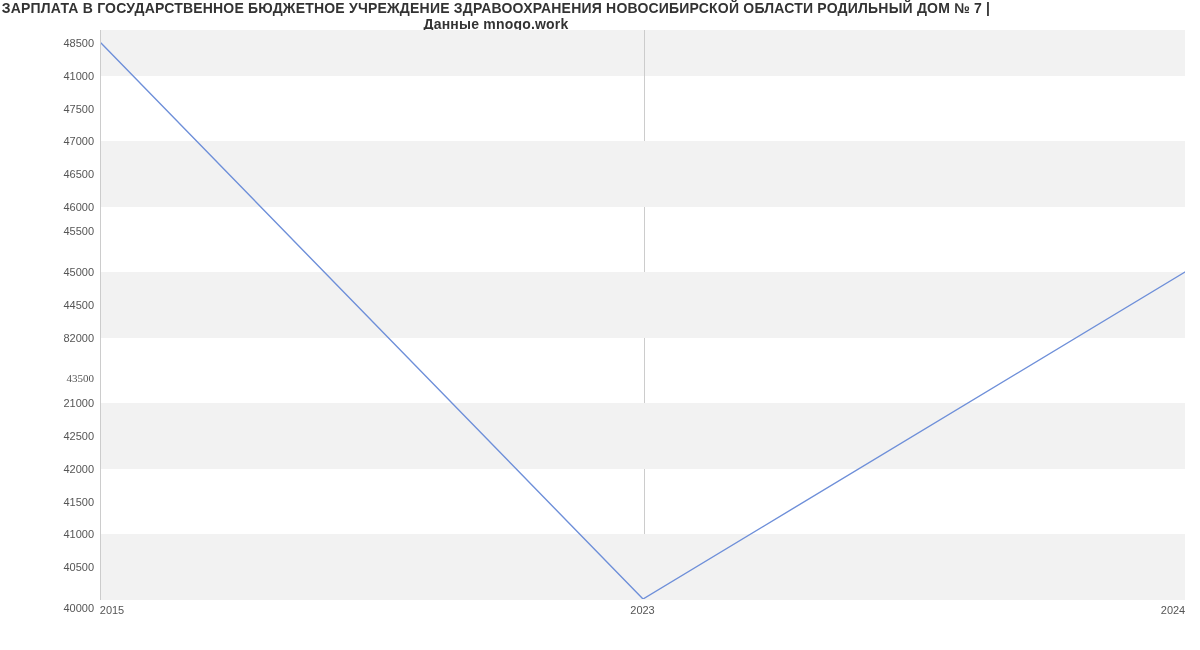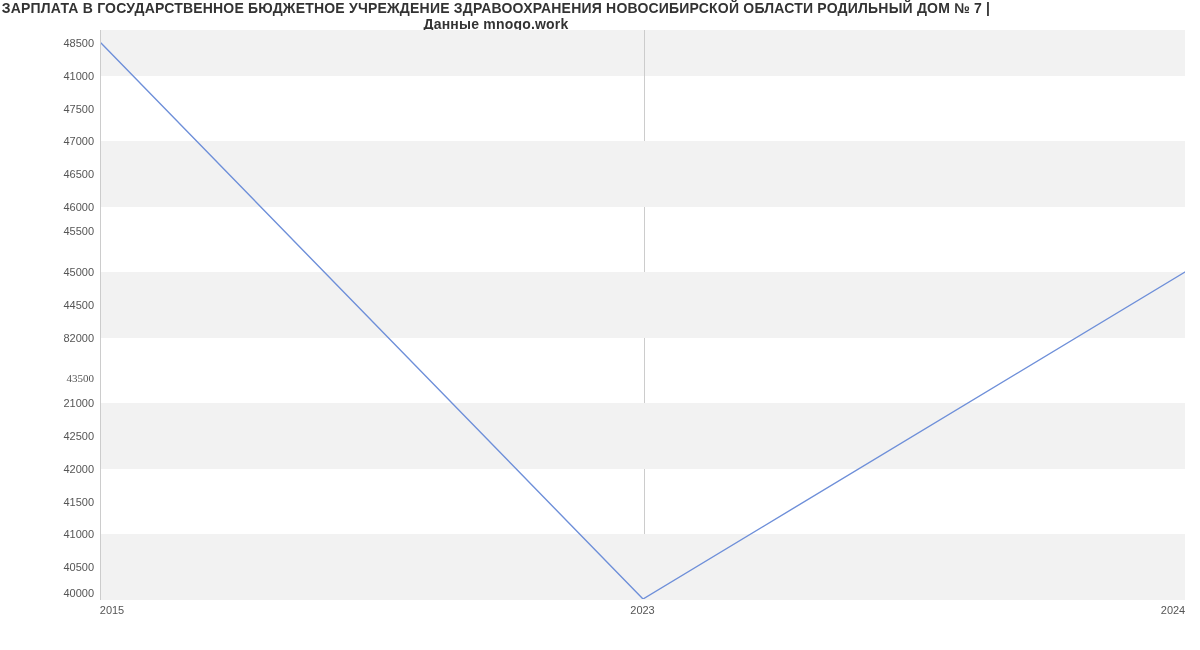--- a/index.html
+++ b/index.html
@@ -85,21 +85,21 @@
       <div class="band" style="top: 0px; height: 45.8621px;"></div>
       <div class="xgrid" style="left: 542.5px;"></div>
       <div class="band" style="top: 111.379px; height: 65.5172px;"></div>
       <div class="band" style="top: 242.414px; height: 65.5172px;"></div>
       <div class="band" style="top: 373.448px; height: 65.5172px;"></div>
       <div class="band" style="top: 504.483px; height: 65.5172px;"></div>
     <svg class="line" id="lineSvg" viewBox="0 0 1085 570" preserveAspectRatio="none">
       <polyline id="series" fill="none" stroke-width="1.4" stroke-linejoin="round" stroke-linecap="round" points="0,13.103448275862092 542.5,570 1085,242.4137931034483" stroke="#6e8fd9"></polyline>
     </svg>
   </div>
-<div class="ytick" style="top: 593px;">40000</div>
+<div class="ytick" style="top: 608px;">40000</div>
     <div class="ytick" style="top: 567.241px;">40500</div>
     <div class="ytick" style="top: 534.483px;">41000</div>
     <div class="ytick" style="top: 501.724px;">41500</div>
     <div class="ytick" style="top: 468.966px;">42000</div>
     <div class="ytick" style="top: 436.207px;">42500</div>
     <div class="ytick" style="top: 403.448px;">21000</div>
     <div class="ytick" style="top: 378px; font-family: Liberation Serif, serif;">43500</div>
     <div class="ytick" style="top: 337.931px;">82000</div>
     <div class="ytick" style="top: 305.172px;">44500</div>
     <div class="ytick" style="top: 272.414px;">45000</div>

